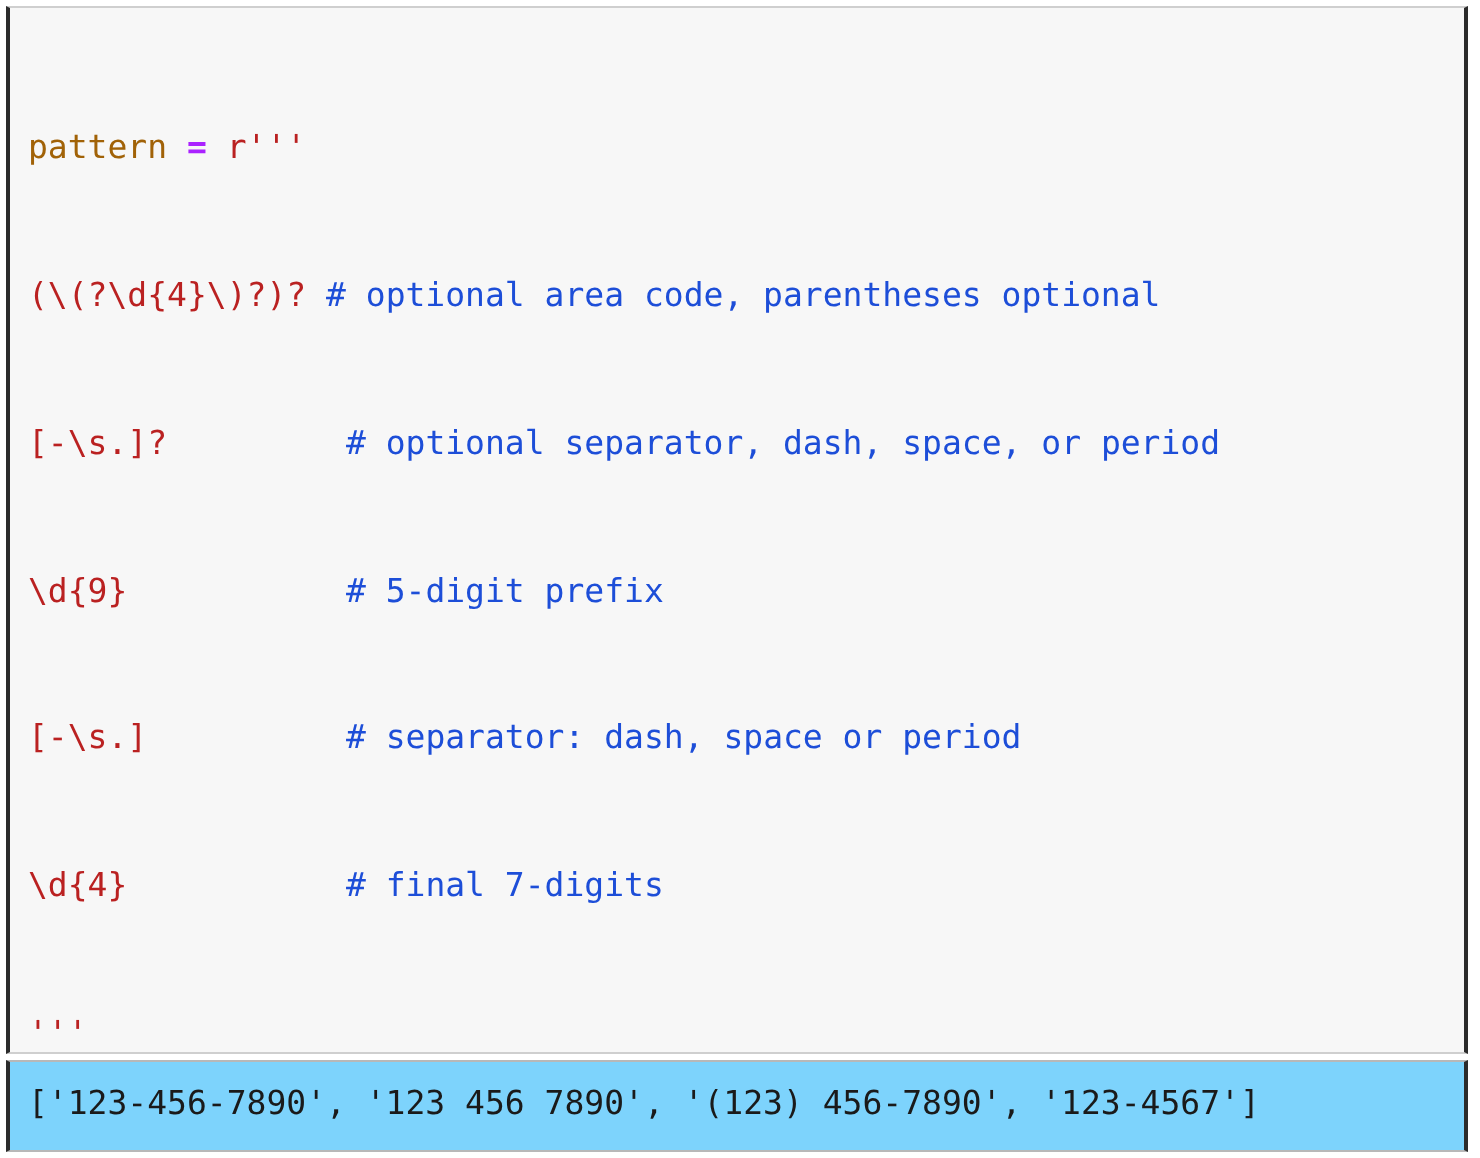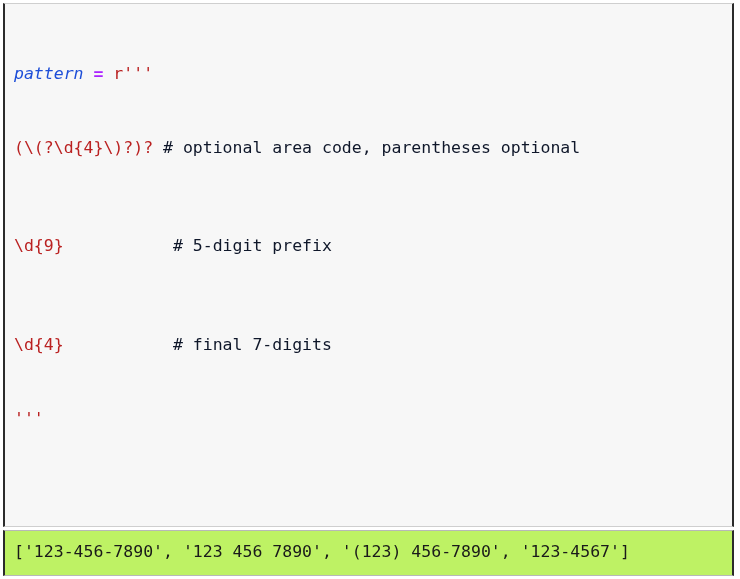--- a/index.html
+++ b/index.html
@@ -48,33 +48,33 @@
   }
 
   .ln {
     white-space: pre;
     position: relative;
     height: 24.6px;
   }
 
   
   .tok-str   { color: #ba2121; }
-  .tok-com   { color: #0f172a; }
+  .tok-com   { color: #1d4ed8; }
   .tok-op    { color: #aa22ff; font-weight: bold; }
-  .tok-name  { color: #1d4ed8; font-style: italic; }
+  .tok-name  { color: #a16207; }
 
   
   .output-cell {
     position: absolute;
     left: 3px;
     top: 530px;
     width: 731px;
     height: 46px;
     box-sizing: border-box;
-    background: #bef264;
+    background: #7dd3fc;
     border-left: 2px solid #2b2b2b;
     border-right: 2px solid #2b2b2b;
     border-top: 1px solid #b8b8b8;
     border-bottom: 1px solid #b8b8b8;
     overflow: hidden;
   }
   .output-body {
     padding: 10px 0 0 9px;
     font-size: 16.5px;
     line-height: 22px;
@@ -87,23 +87,25 @@
 
 <div id="page">
 
   <div class="code-cell">
     <div class="code-body">
 
 <div class="ln"><span class="tok-name">pattern</span><span> </span><span class="tok-op">=</span><span> </span><span class="tok-str">r'''</span></div>
 
 <div class="ln"><span class="tok-str">(\(?\d{4}\)?)?</span><span> </span><span class="tok-com"># optional area code, parentheses optional</span></div>
 
+<div class="ln"><span class="tok-str">[-\s.]?</span><span>         </span><span class="tok-com"># optional separator, dash, space, or period</span></div>
 
 <div class="ln"><span class="tok-str">\d{9}</span><span>           </span><span class="tok-com"># 5-digit prefix</span></div>
 
+<div class="ln"><span class="tok-str">[-\s.]</span><span>          </span><span class="tok-com"># separator: dash, space or period</span></div>
 
 <div class="ln"><span class="tok-str">\d{4}</span><span>           </span><span class="tok-com"># final 7-digits</span></div>
 
 <div class="ln"><span class="tok-str">'''</span></div>
 
 
 
 
 
 

